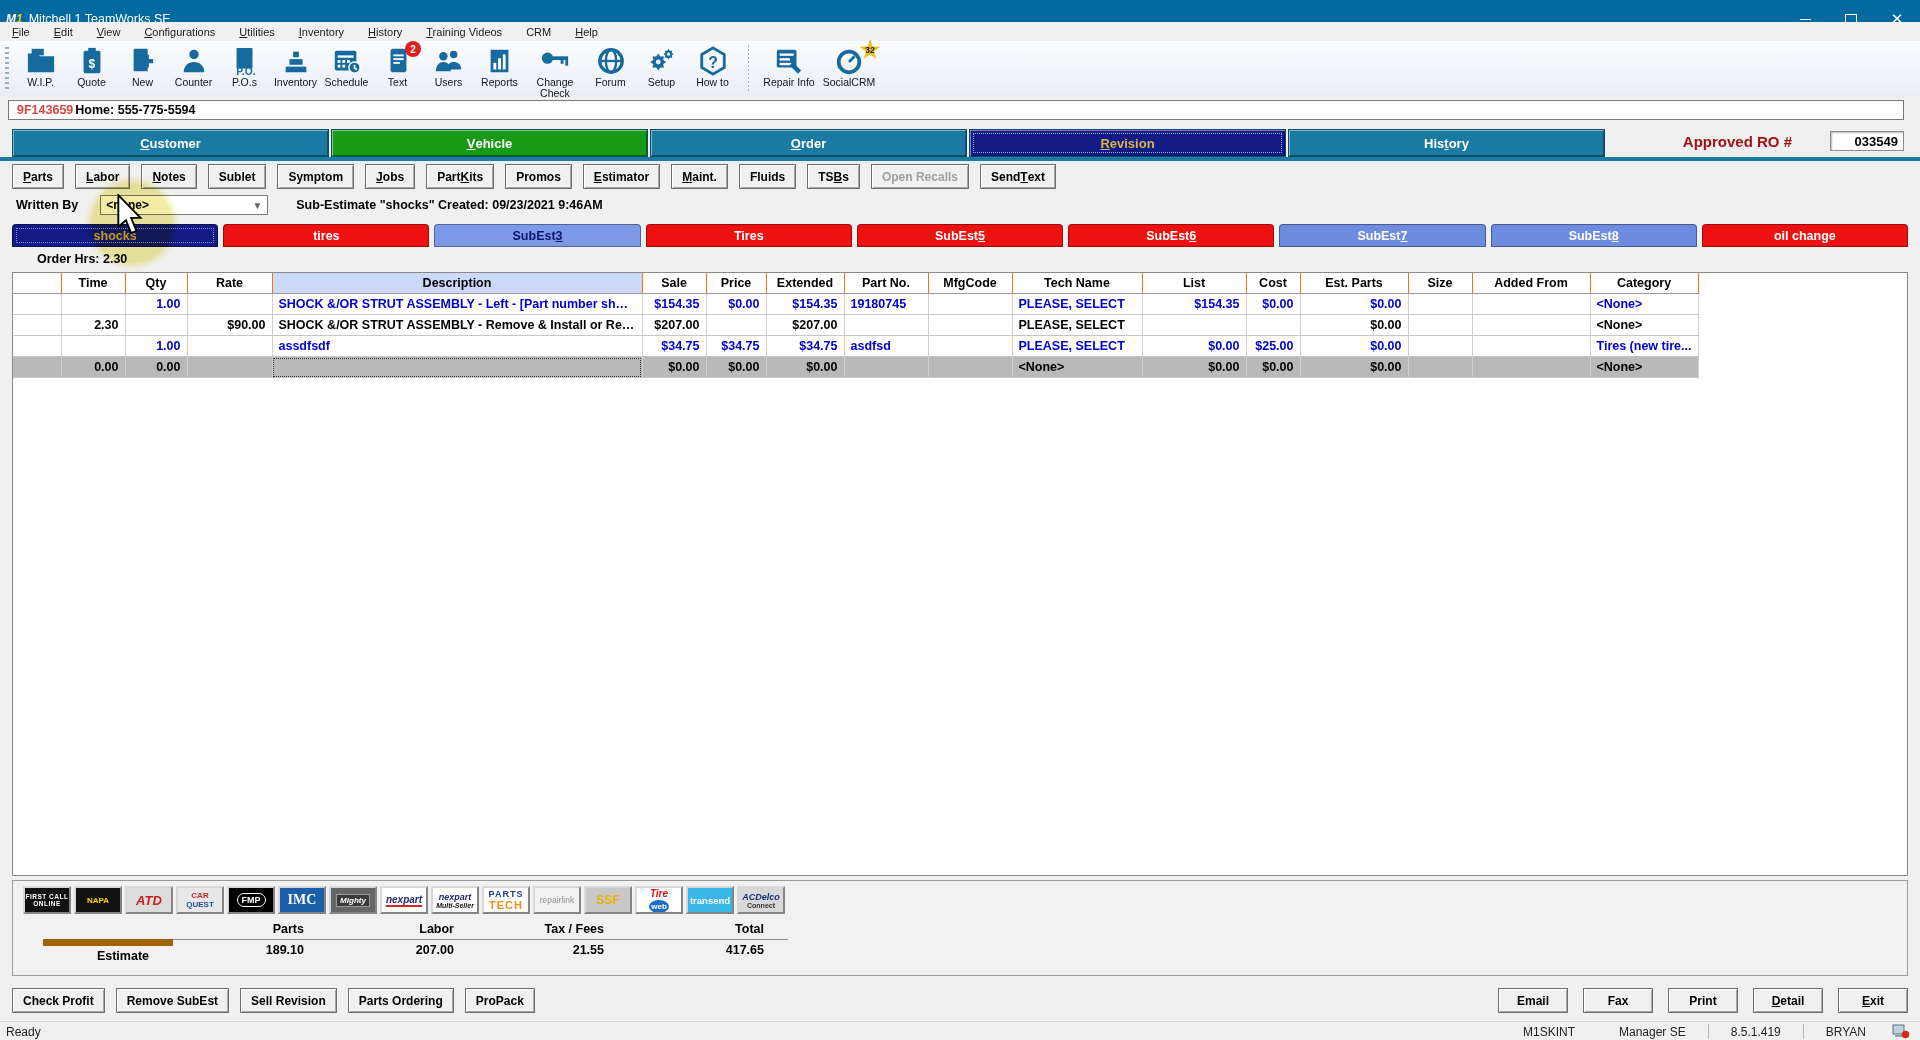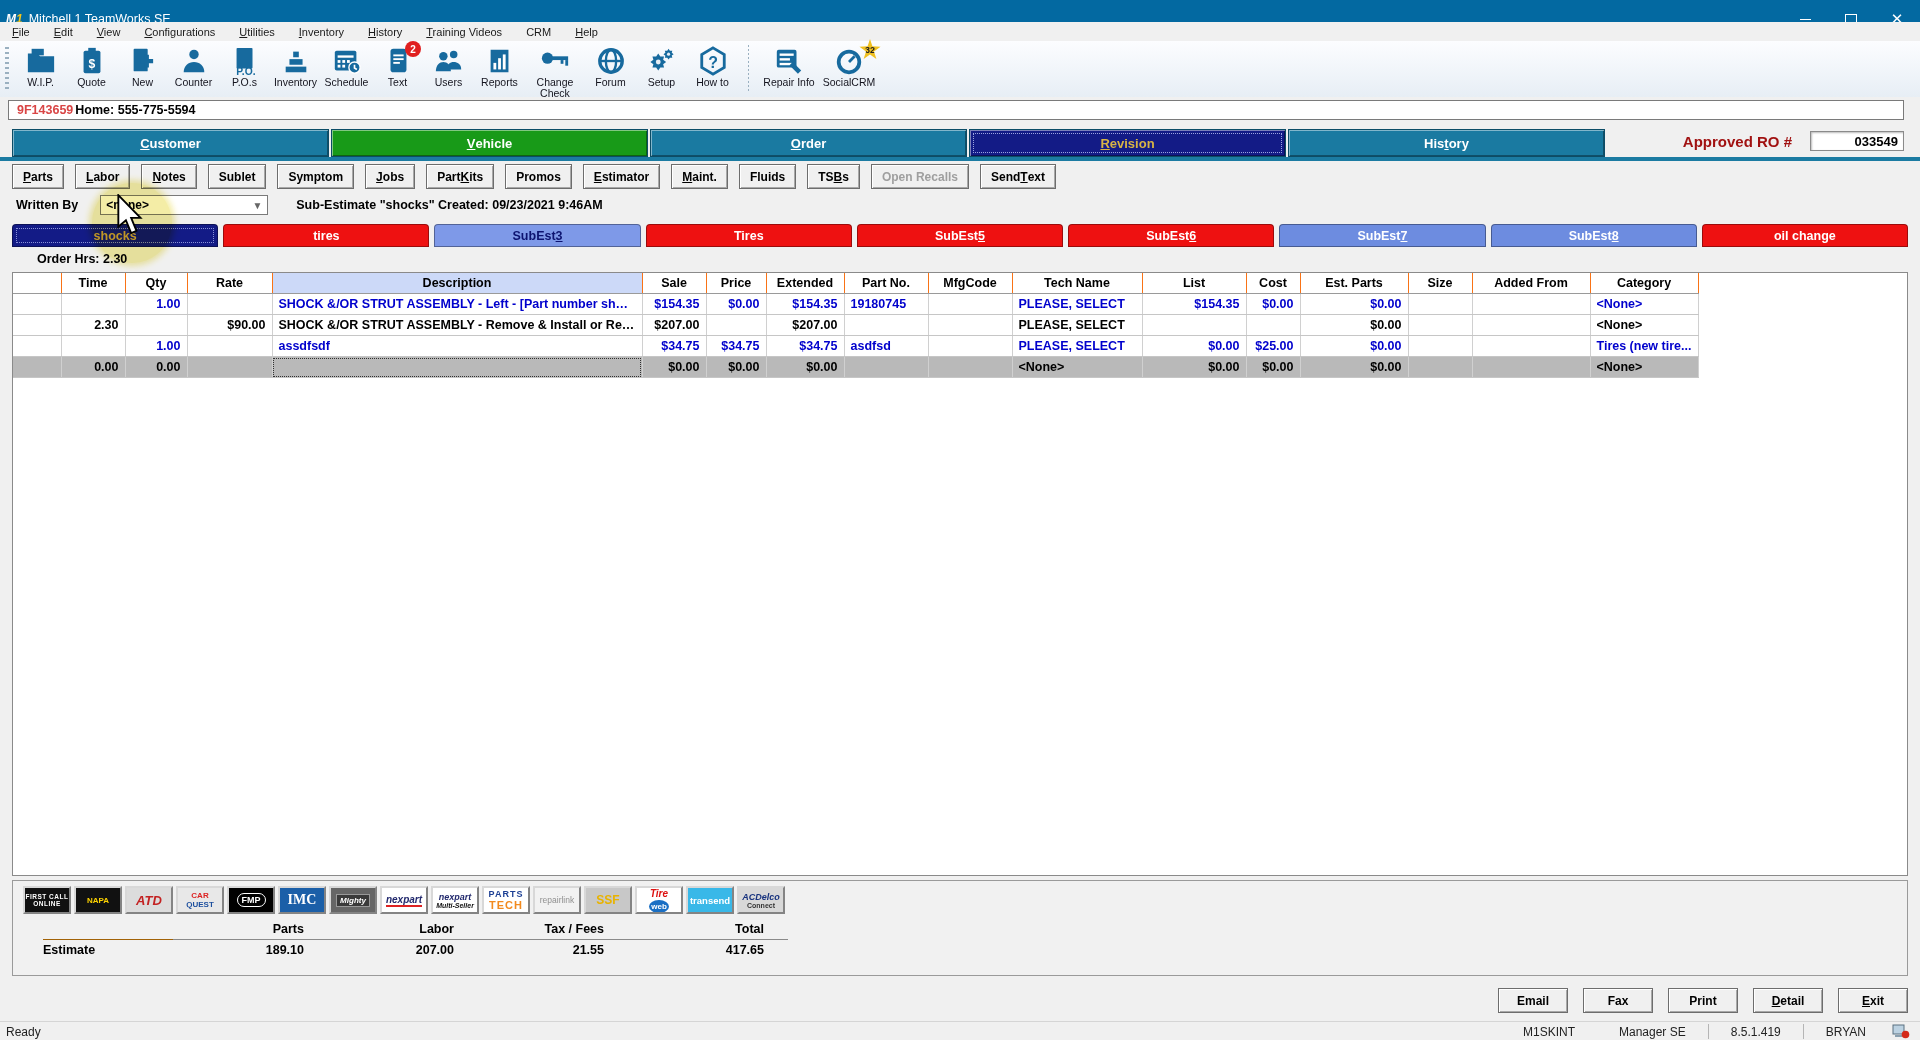--- a/index.html
+++ b/index.html
@@ -47,21 +47,21 @@
   .vinred{color:#d94545;margin:0 2px}
   
   .tabsrow{position:absolute;left:0;top:127px;width:1920px;height:30px;border-bottom:4px solid #1b7ba2;box-sizing:content-box}
   .mtab{position:absolute;top:2px;height:26px;width:315px;display:flex;align-items:center;justify-content:center;
         color:#fff;font-weight:bold;font-size:13px;border:1px solid #0c4c66;
         box-shadow:inset 1px 1px 0 rgba(255,255,255,.45), inset -1px -1px 0 rgba(0,0,0,.35)}
   .mtab.teal{background:#1a7aa1}
   .mtab.green{background:#189a18}
   .mtab.navy{background:#131b86;color:#d8b445;outline:1px dotted #9aa2e0;outline-offset:-5px}
   .rolabel{position:absolute;right:128px;top:6px;color:#a11212;font-weight:bold;font-size:15px}
-  .robox{position:absolute;right:16px;top:4px;width:94px;height:20px;background:#fff;
+  .robox{position:absolute;right:16px;top:4px;width:74px;height:20px;background:#fff;
          border:1px solid #8a8a8a;box-shadow:inset 1px 1px 2px #bbb;display:flex;align-items:center;
          justify-content:flex-end;font-weight:bold;font-size:13px;padding-right:5px;box-sizing:border-box}
   
   .btn{background:#f0f0f0;border:1px solid #6d6d6d;
        box-shadow:inset 1px 1px 0 #fff, inset -1px -1px 0 #a8a8a8;
        font-weight:bold;font-size:12px;display:inline-flex;align-items:center;justify-content:center;
        height:23px;padding:0 10px;color:#000;white-space:nowrap}
   .btn.disabled{color:#9f9f9f}
   .actionrow{position:absolute;left:12px;top:164px;display:flex;gap:11px}
   
@@ -114,21 +114,21 @@
   .v9{background:#fff}.v9 .t1{color:#1c3f94;font:bold 9px "Liberation Sans",sans-serif;letter-spacing:1px}.v9 .t2{color:#f28a1e;font:bold 11px "Liberation Sans",sans-serif;letter-spacing:1px}
   .v10{background:#f2f2f2}.v10 .t1{color:#909090;font:8.5px "Liberation Sans",sans-serif}
   .v11{background:#c8c8c8}.v11 .t1{color:#e8b300;font:bold 12px "Liberation Sans",sans-serif}
   .v12{background:#fff;flex-direction:column;gap:1px}.v12 .t1{color:#d11;font:bold italic 10px "Liberation Sans",sans-serif}.v12 .t2{color:#fff;background:#1a6fc4;border-radius:50%;padding:2px 2px;font:bold 8px "Liberation Sans",sans-serif}
   .v13{background:#39b8e8}.v13 .t1{color:#fff;font:bold 9.5px "Liberation Sans",sans-serif}
   .v14{background:#d8d8d8}.v14 .t1{color:#17327e;font:bold italic 9px "Liberation Sans",sans-serif}.v14 .t2{color:#333;font:bold 7px "Liberation Sans",sans-serif}
   .totals{margin:8px 0 0 30px;display:grid;grid-template-columns:130px 155px 150px 150px 160px;
           font-weight:bold;font-size:12.5px}
   .totals .h{text-align:right;padding:0 24px 3px 0}
   .totals .vcell{text-align:right;padding:3px 24px 0 0;border-top:1px solid #8a8a8a}
-  .totals .rl{text-align:left;padding:3px 24px 0 0;border-top:1px solid #a16207}
+  .totals .rl{text-align:right;padding:3px 24px 0 0;border-top:7px solid #a16207}
   
   .footerrow{position:absolute;left:12px;top:988px;width:1896px;display:flex}
   .fleft{display:flex;gap:11px}
   .fright{display:flex;gap:15px;margin-left:auto}
   .fright .btn{min-width:48px}
   
   .statusbar{position:absolute;left:0;top:1021px;width:1920px;height:19px;background:#f0f0f0;
              border-top:1px solid #d5d5d5;display:flex;align-items:center;font-size:12px;color:#222}
   .sready{margin-left:6px}
   .sright{margin-left:auto;display:flex;align-items:center;gap:0}
@@ -596,20 +596,27 @@
     <span class="h">Total</span>
     <span class="rl">Estimate</span>
     <span class="vcell">189.10</span>
     <span class="vcell">207.00</span>
     <span class="vcell">21.55</span>
     <span class="vcell">417.65</span>
   </div>
 </div>
 
 <div class="footerrow">
+  <div class="fleft">
+    <span class="btn">Check Profit</span>
+    <span class="btn">Remove SubEst</span>
+    <span class="btn">Sell Revision</span>
+    <span class="btn">Parts Ordering</span>
+    <span class="btn">ProPack</span>
+  </div>
   <div class="fright">
     <span class="btn">Email</span>
     <span class="btn">Fax</span>
     <span class="btn">Print</span>
     <span class="btn"><u>D</u>etail</span>
     <span class="btn"><u>E</u>xit</span>
   </div>
 </div>
 
 <div class="statusbar">

